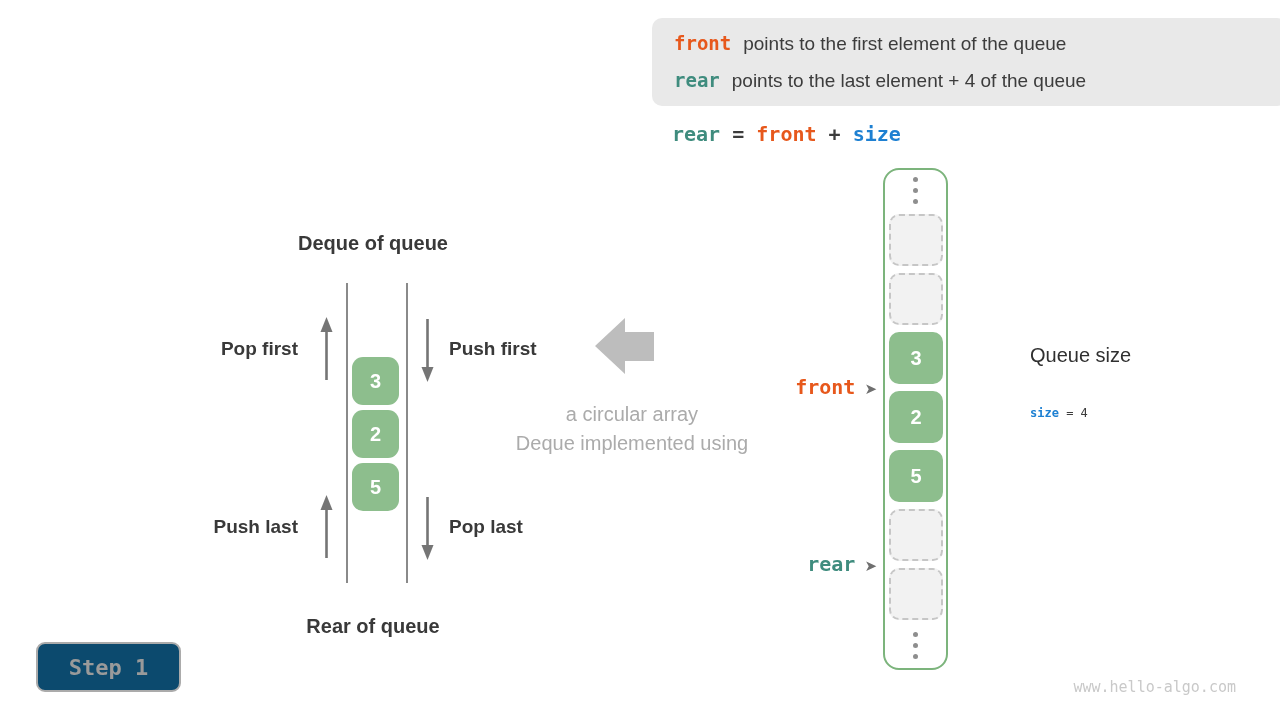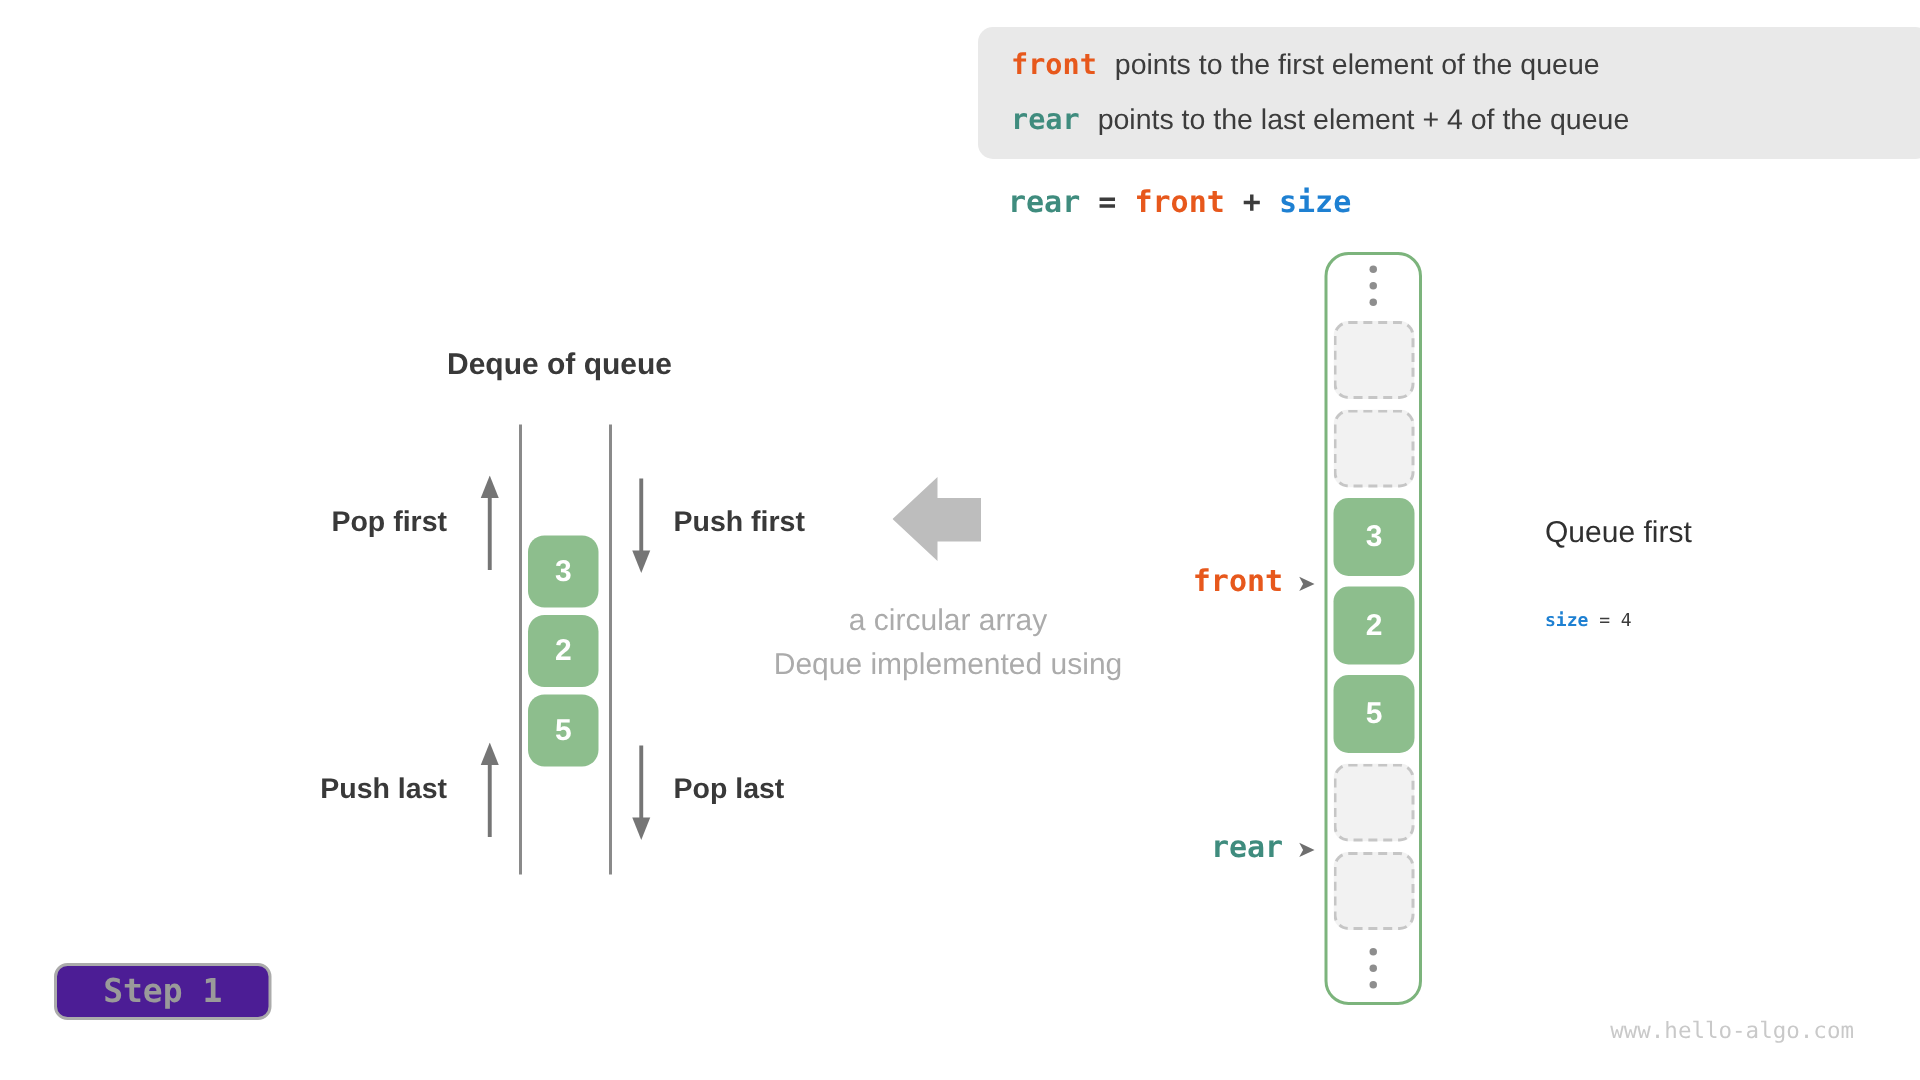--- a/index.html
+++ b/index.html
@@ -63,22 +63,22 @@
   
   .pointer { position: absolute; right: 403px; text-align: right; font-size: 20px; line-height: 28px; white-space: nowrap; margin-top: 29px; }
   .pointer .glyph { color: #6f6f6f; font-size: 15px; margin-left: 9px; font-family: "DejaVu Sans", sans-serif; }
 
   
   .qs-title { position: absolute; left: 1030px; top: 344px; font-size: 20px; color: #303030; }
   .qs-eq { position: absolute; left: 1030px; top: 366px; font-size: 12px; white-space: pre; font-family: "DejaVu Sans Mono", monospace; color: #3c3c3c; margin-top: 40px; }
 
   
   .step-badge {
-    position: absolute; left: 36px; top: 642px; width: 145px; height: 38px;
-    border: 2px solid #ababab; border-radius: 9px; background: #4c1d95;
+    position: absolute; left: 36px; top: 642px; width: 145px; height: 50px;
+    border: 2px solid #ababab; border-radius: 9px; background: #0c4a6e;
     display: flex; align-items: center; justify-content: center;
     font-family: "DejaVu Sans Mono", monospace; font-weight: bold;
     font-size: 22px; color: #9a9a9a;
   }
 
   
   .watermark {
     position: absolute; right: 44px; top: 678px;
     font-family: "DejaVu Sans Mono", monospace; font-size: 15px; color: #c9c9c9;
   }
@@ -89,20 +89,21 @@
 <div id="canvas">
 
   <div class="info-box">
     <div class="info-line"><span class="mono kw kw-front">front</span><span>points to the first element of the queue</span></div>
     <div class="info-line"><span class="mono kw kw-rear">rear</span><span>points to the last element + 4 of the queue</span></div>
   </div>
 
   <div class="equation"><span class="kw-rear">rear</span><span> = </span><span class="kw-front">front</span><span> + </span><span class="kw-size">size</span></div>
 
   <div class="big-label" style="left:223px; top:232px;">Deque of queue</div>
+  <div class="big-label" style="left:223px; top:615px;">Rear of queue</div>
 
   <div class="vline" style="left:346px; top:283px; height:300px;"></div>
   <div class="vline" style="left:406px; top:283px; height:300px;"></div>
 
   <div class="stack-box" style="top:357px;">3</div>
   <div class="stack-box" style="top:410px;">2</div>
   <div class="stack-box" style="top:463px;">5</div>
 
   <svg class="arrow-svg" style="left:319px; top:317px;" width="15" height="65">
     <line x1="7.5" y1="63" x2="7.5" y2="13" stroke="#757575" stroke-width="2.6"></line>
@@ -154,20 +155,20 @@
       <div class="cell filled" style="top: 332px;">3</div>
       <div class="cell filled" style="top: 391px;">2</div>
       <div class="cell filled" style="top: 450px;">5</div>
       <div class="cell empty" style="top: 509px;"></div>
       <div class="cell empty" style="top: 568px;"></div>
     </div>
 
   <div class="pointer" style="top:344px;"><span class="mono kw-front">front</span><span class="glyph">➤</span></div>
   <div class="pointer" style="top:521px;"><span class="mono kw-rear">rear</span><span class="glyph">➤</span></div>
 
-  <div class="qs-title">Queue first</div>
+  <div class="qs-title">Queue size</div>
   <div class="qs-eq"><span class="mono kw-size">size</span><span> = 4</span></div>
 
   <div class="step-badge">Step 1</div>
 
   <div class="watermark">www.hello-algo.com</div>
 
 </div>
 
 </body></html>

